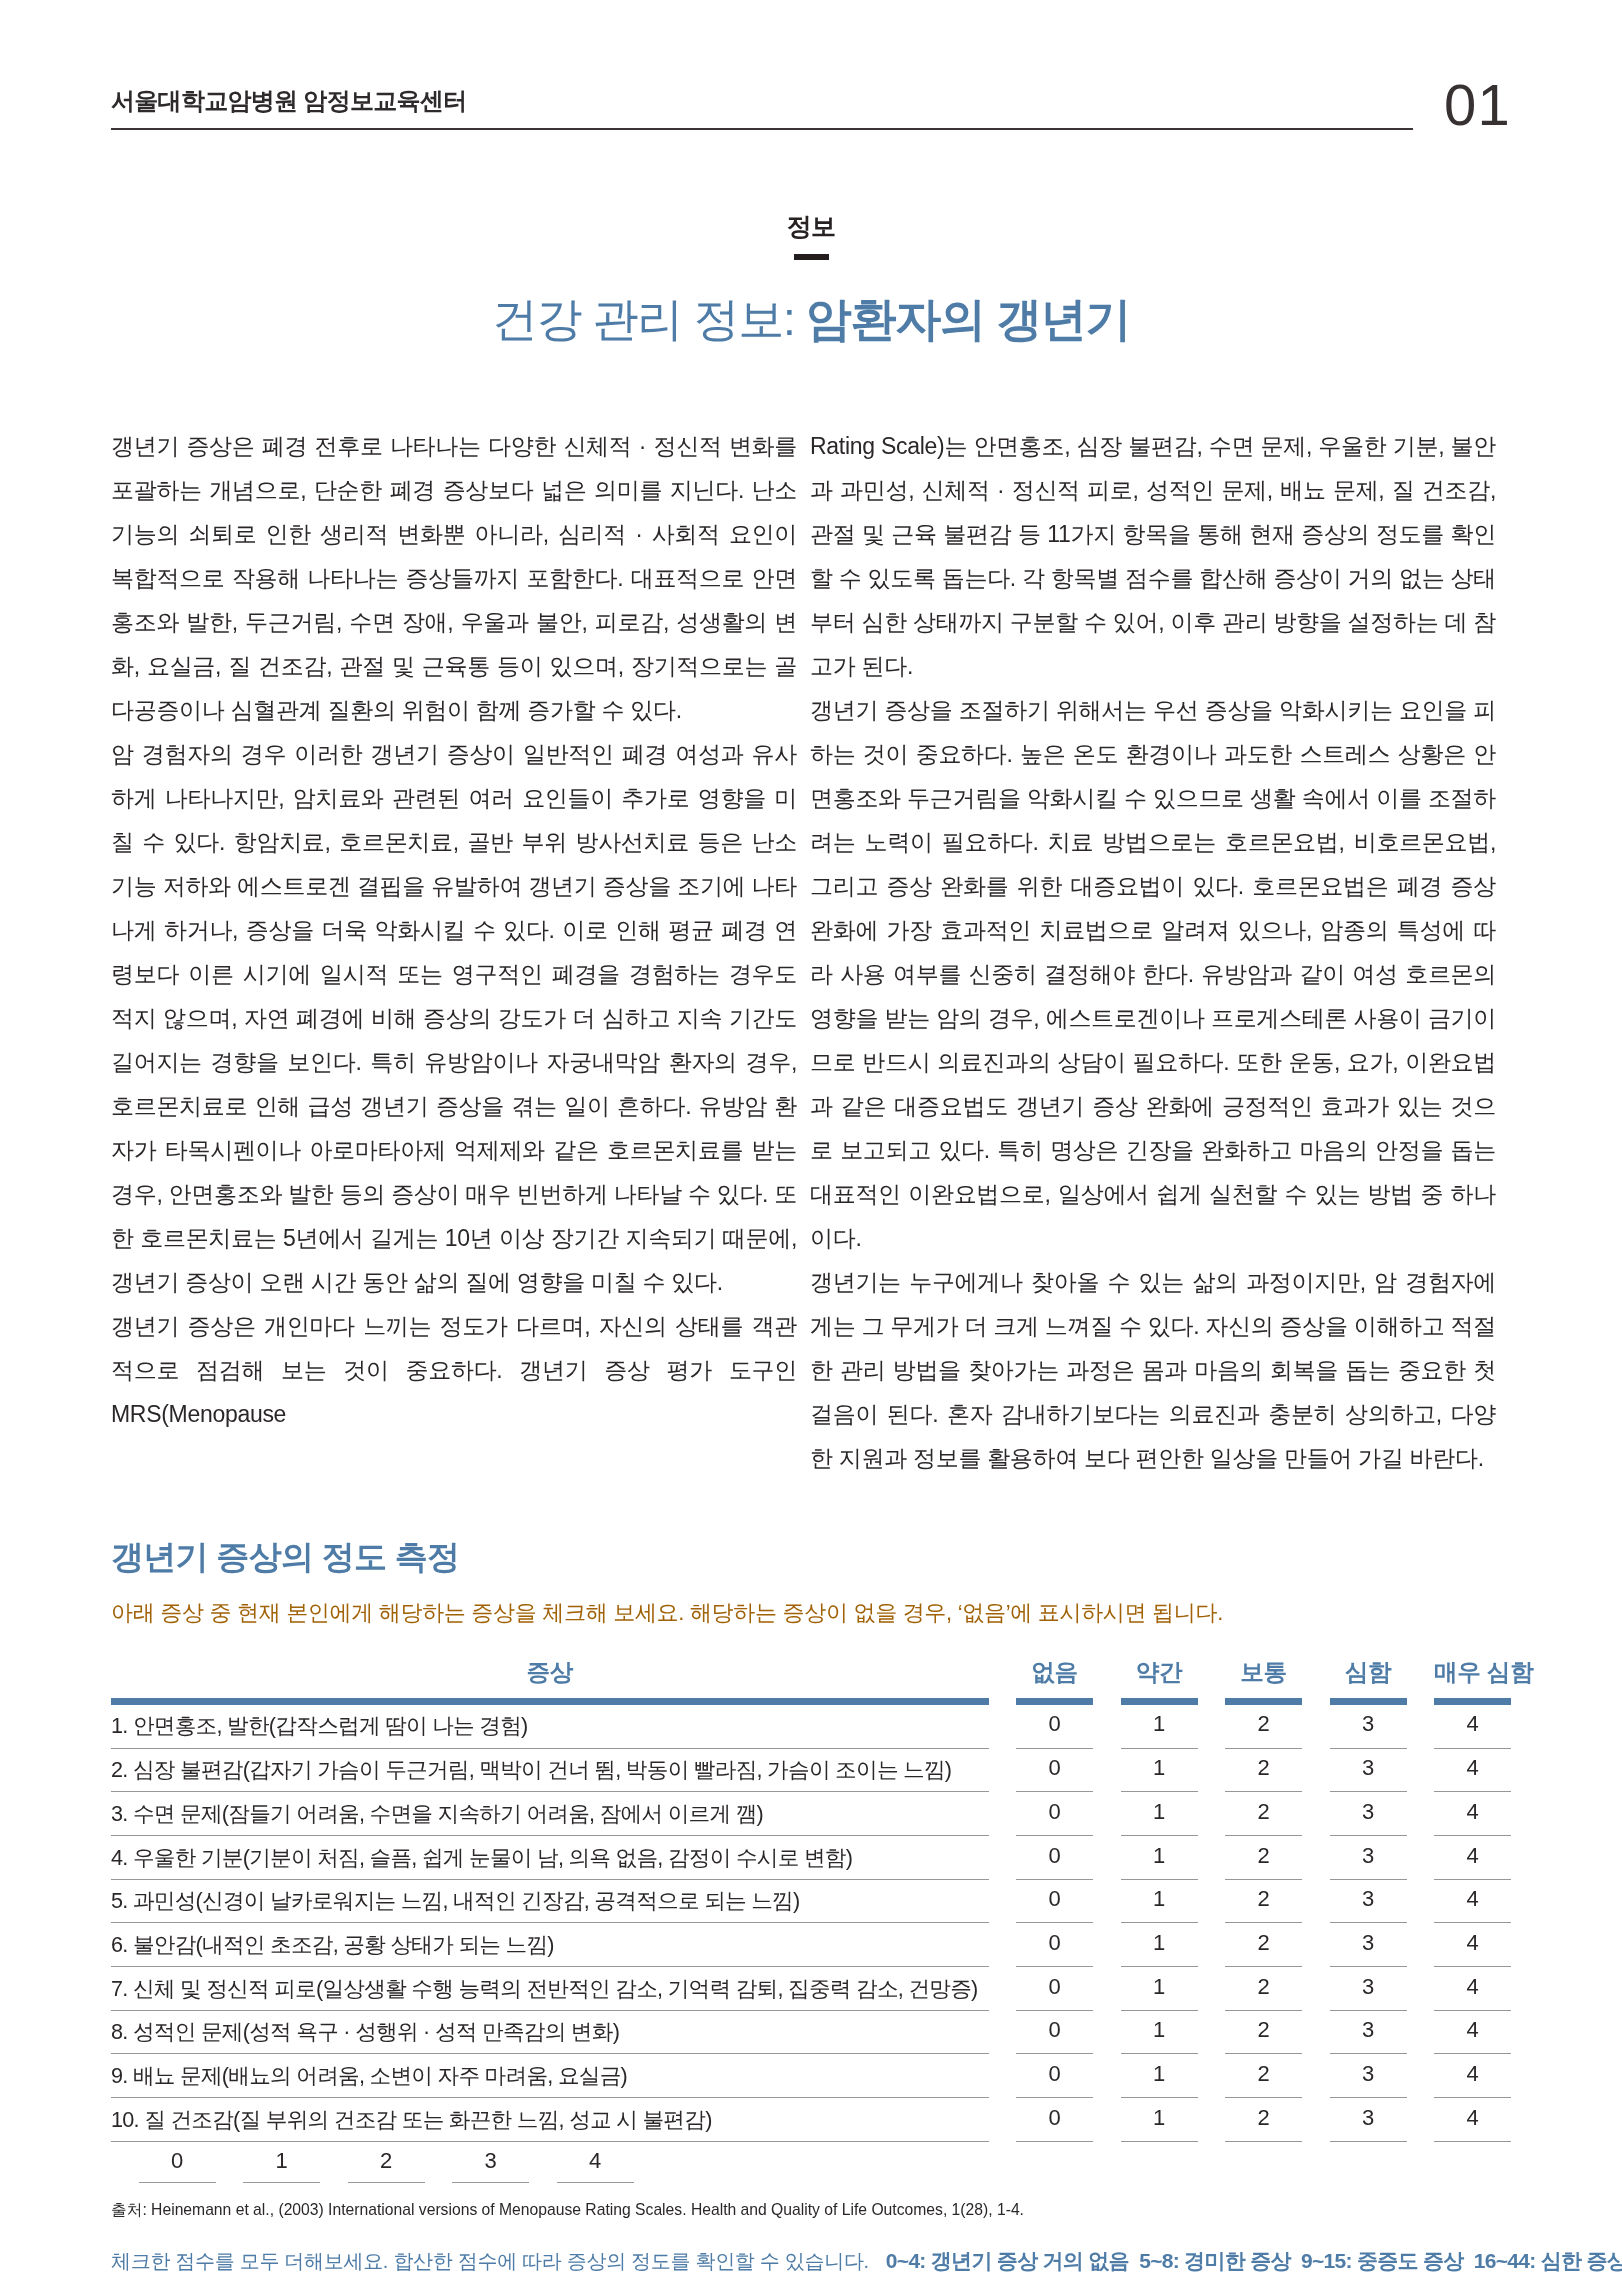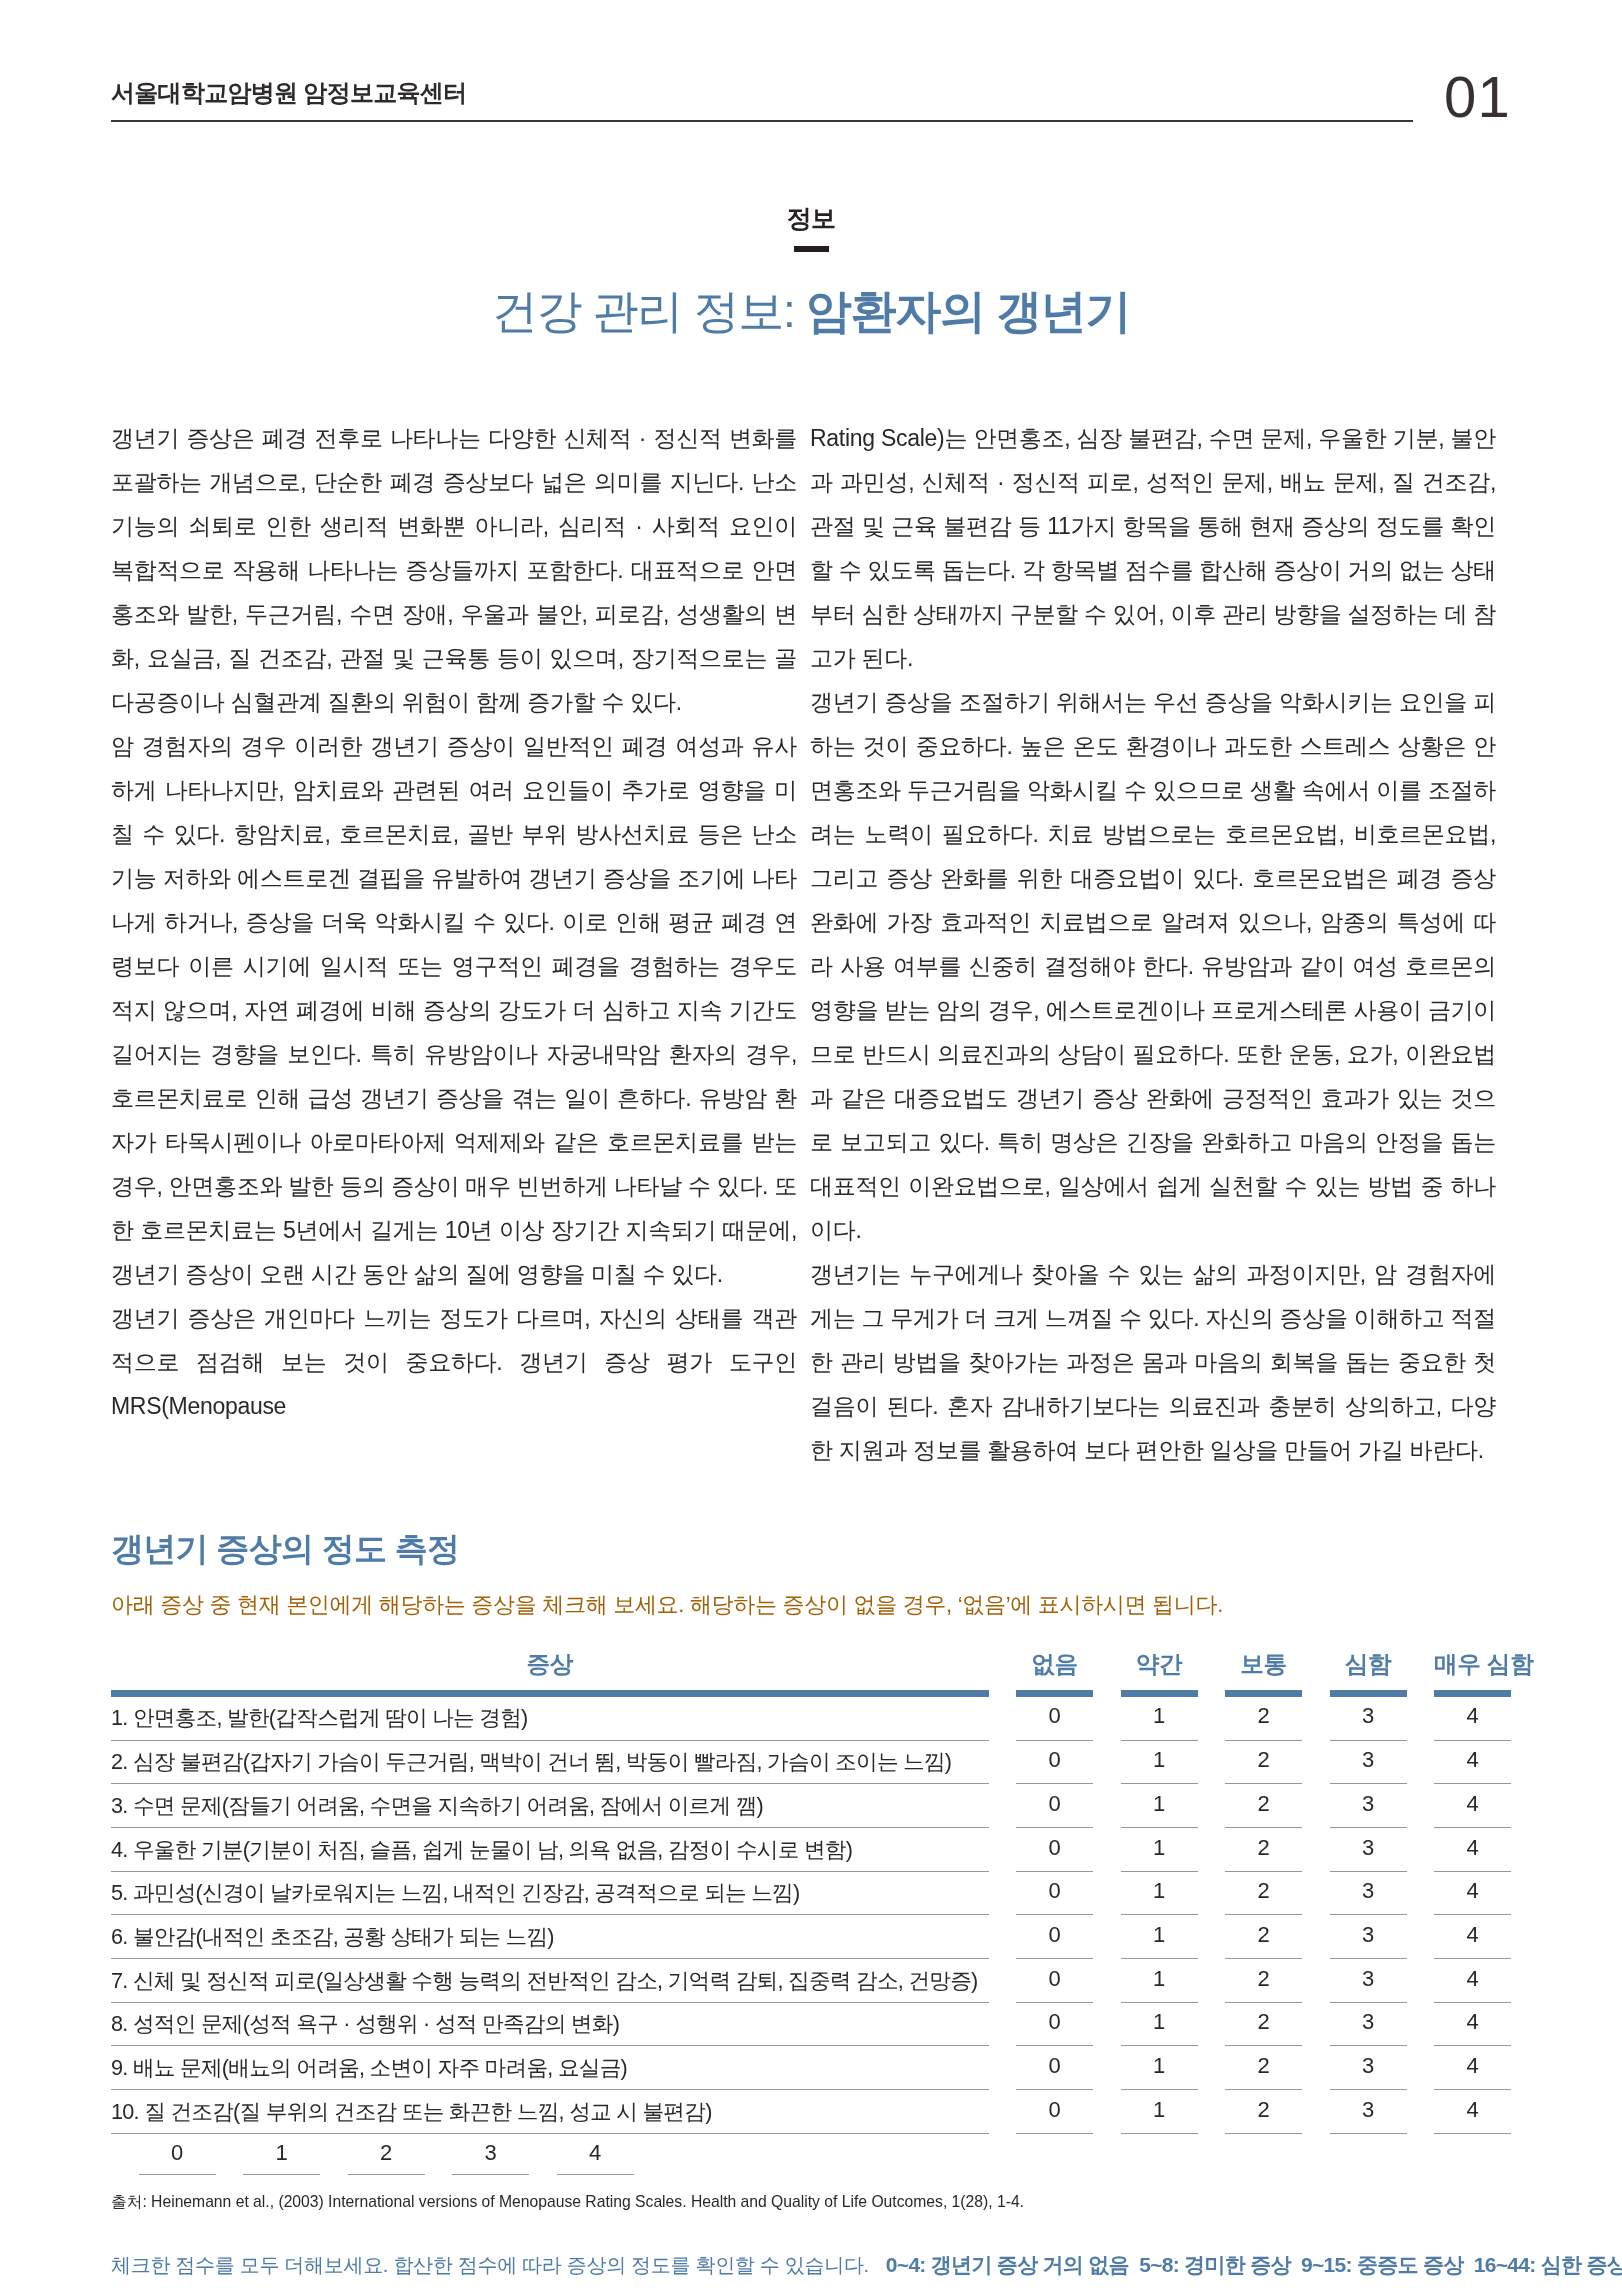--- a/index.html
+++ b/index.html
@@ -4,21 +4,21 @@
 <style>
   html, body { margin: 0; padding: 0; }
   body {
     width: 1623px;
     min-height: 2295px;
     background: #ffffff;
     color: #2b2728;
     font-family: "Liberation Sans", "DejaVu Sans", sans-serif;
     letter-spacing: -0.3px;
   }
-  .page { position: relative; width: 1400px; padding: 0 111px; box-sizing: content-box; }
+  .page { position: relative; width: 1400px; padding: 8px 111px; box-sizing: content-box; }
 
   
   .header { position: relative; padding-top: 77px; }
   .header-org { font-size: 24px; font-weight: 700; color: #2e2a2b; letter-spacing: -0.7px; }
   .header-rule { width: 1302px; height: 2px; background: #3a3435; margin-top: 10.5px; }
   .page-number {
     position: absolute; right: 0; top: 68px;
     font-size: 58px; font-weight: 300; line-height: 1; color: #383132; letter-spacing: 1.3px;
   }
 
@@ -50,21 +50,21 @@
   .bar-row .t-sym, .bar-row .t-val { height: 6.5px; background: #4e7ca7; }
   .t-body .t-row .t-sym, .t-body .t-row .t-val {
     padding: 6.5px 0 7.2px; border-bottom: 1.3px solid #979797;
     font-size: 21.6px; color: #2b2728;
   }
   .t-body .t-row .t-sym { letter-spacing: -0.7px; white-space: nowrap; overflow: hidden; }
   .t-body .t-row .t-val { font-size: 22px; }
 
   .table-source { margin-top: 17px; font-size: 15.7px; color: #2b2728; letter-spacing: 0; }
 
-  .score-note { margin-top: 38px; display: flex; white-space: nowrap; align-items: baseline; color: #4e7ca7; }
+  .score-note { margin-top: 26px; display: flex; white-space: nowrap; align-items: baseline; color: #4e7ca7; }
   .score-note .score-normal { font-size: 20px; font-weight: 400; }
   .score-note .score-bold { font-size: 21px; font-weight: 800; margin-left: 17px; white-space: pre; letter-spacing: -0.7px; }
 </style>
 </head>
 <body>
 
 <div class="page">
 
   <div class="header">
     <div class="header-org">서울대학교암병원 암정보교육센터</div>

